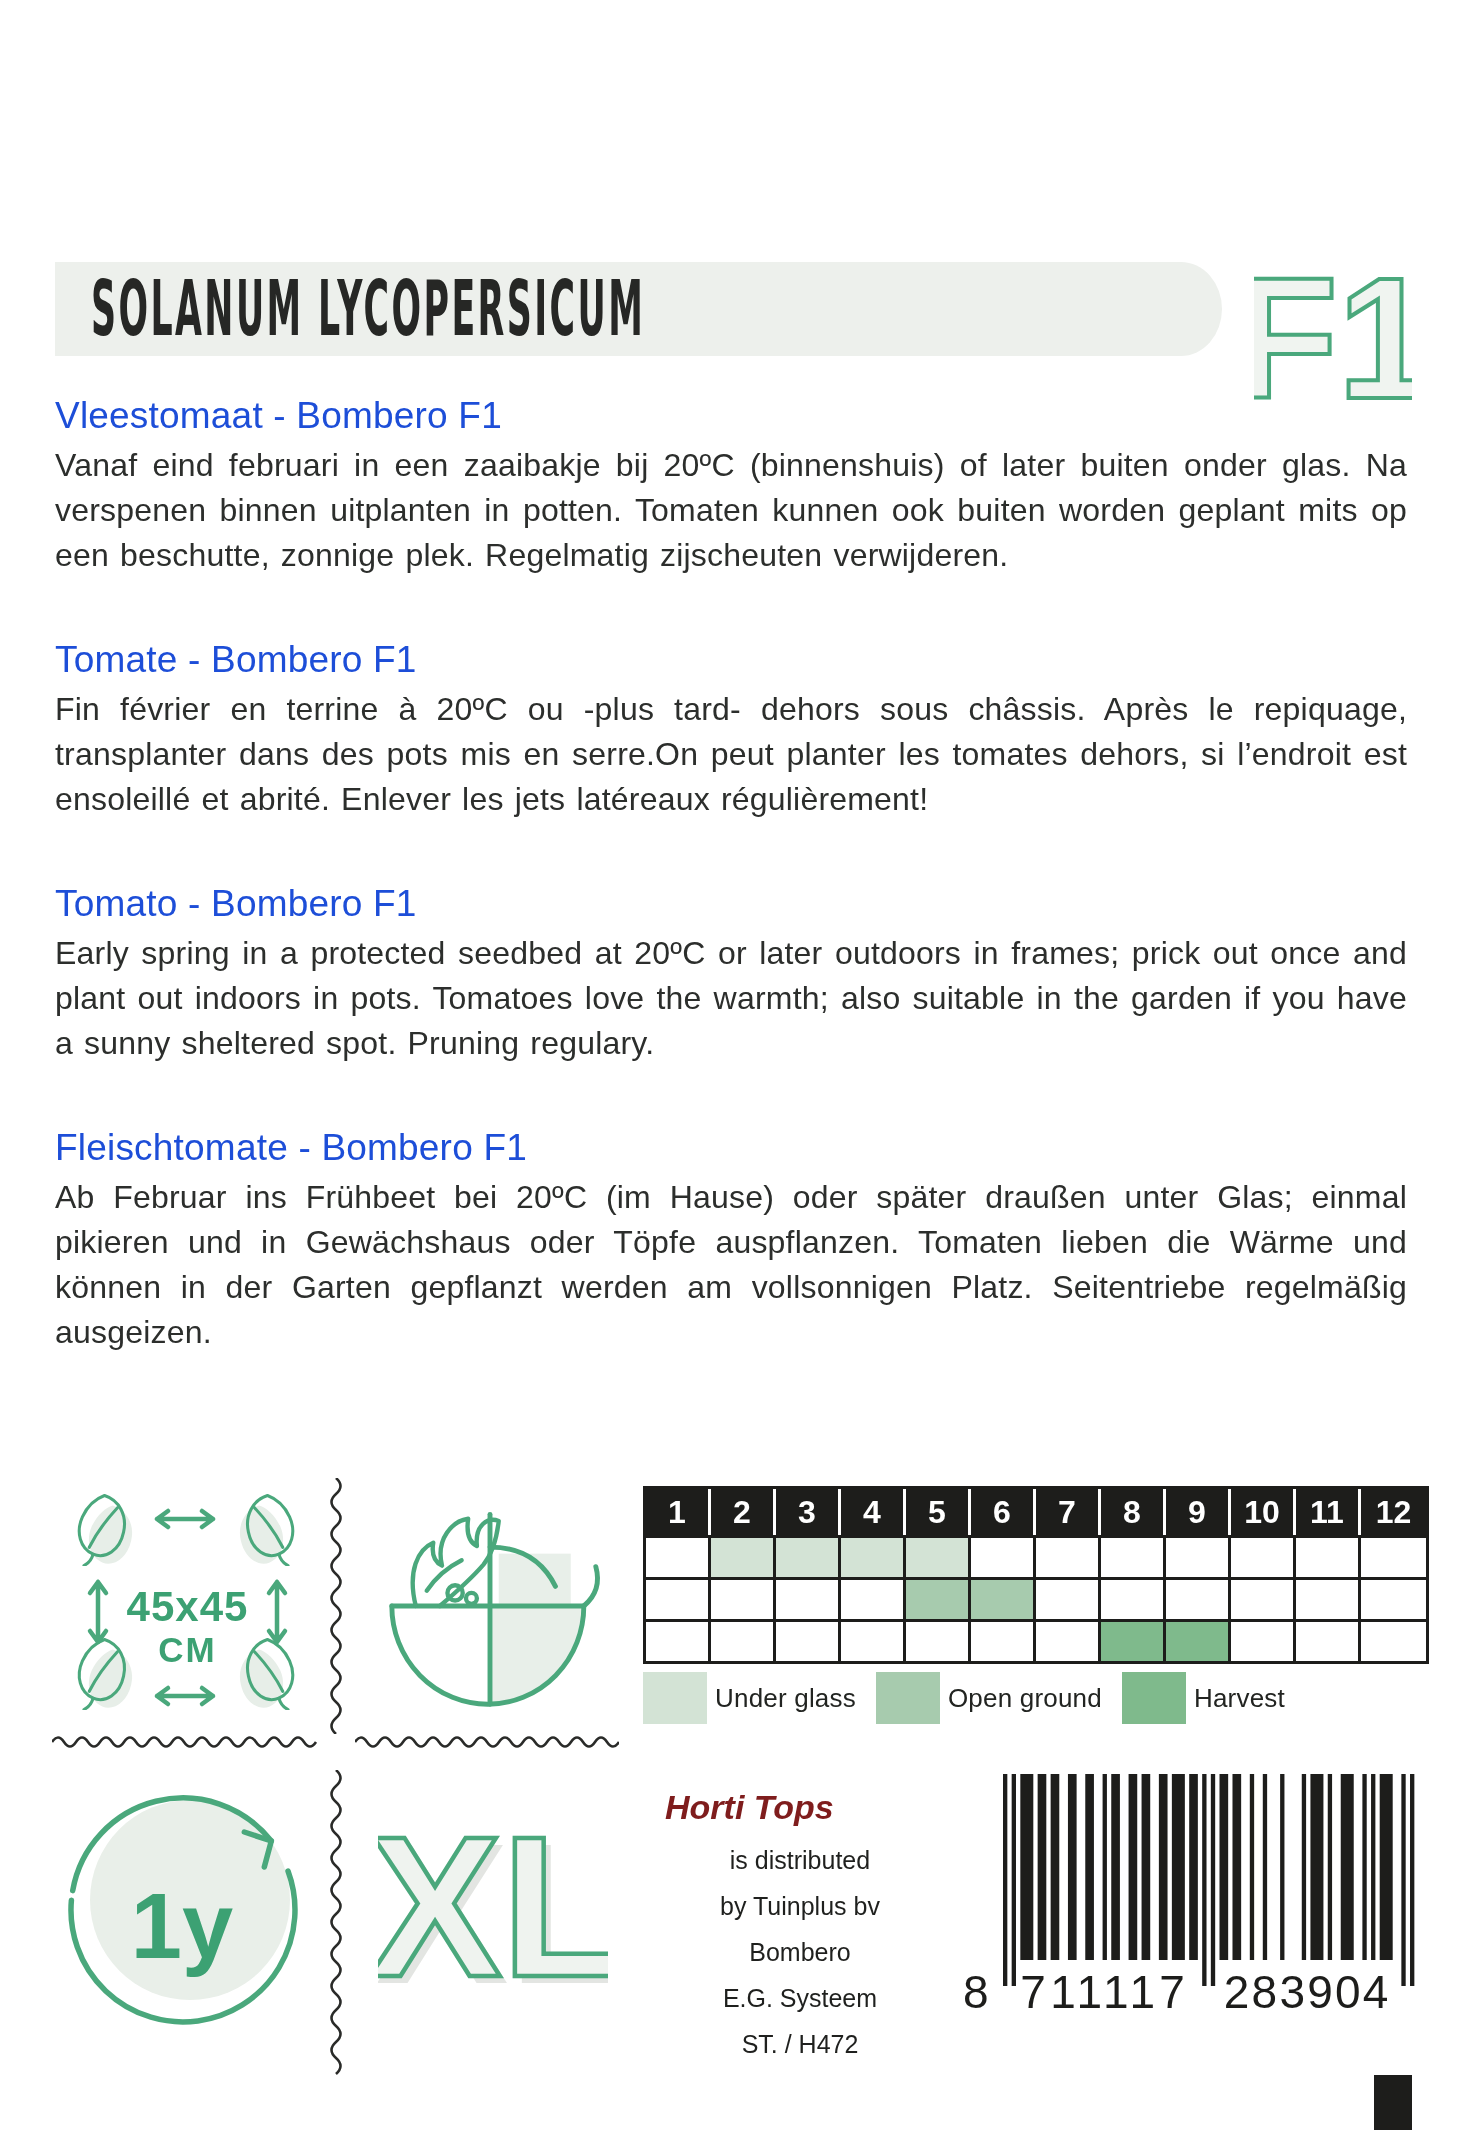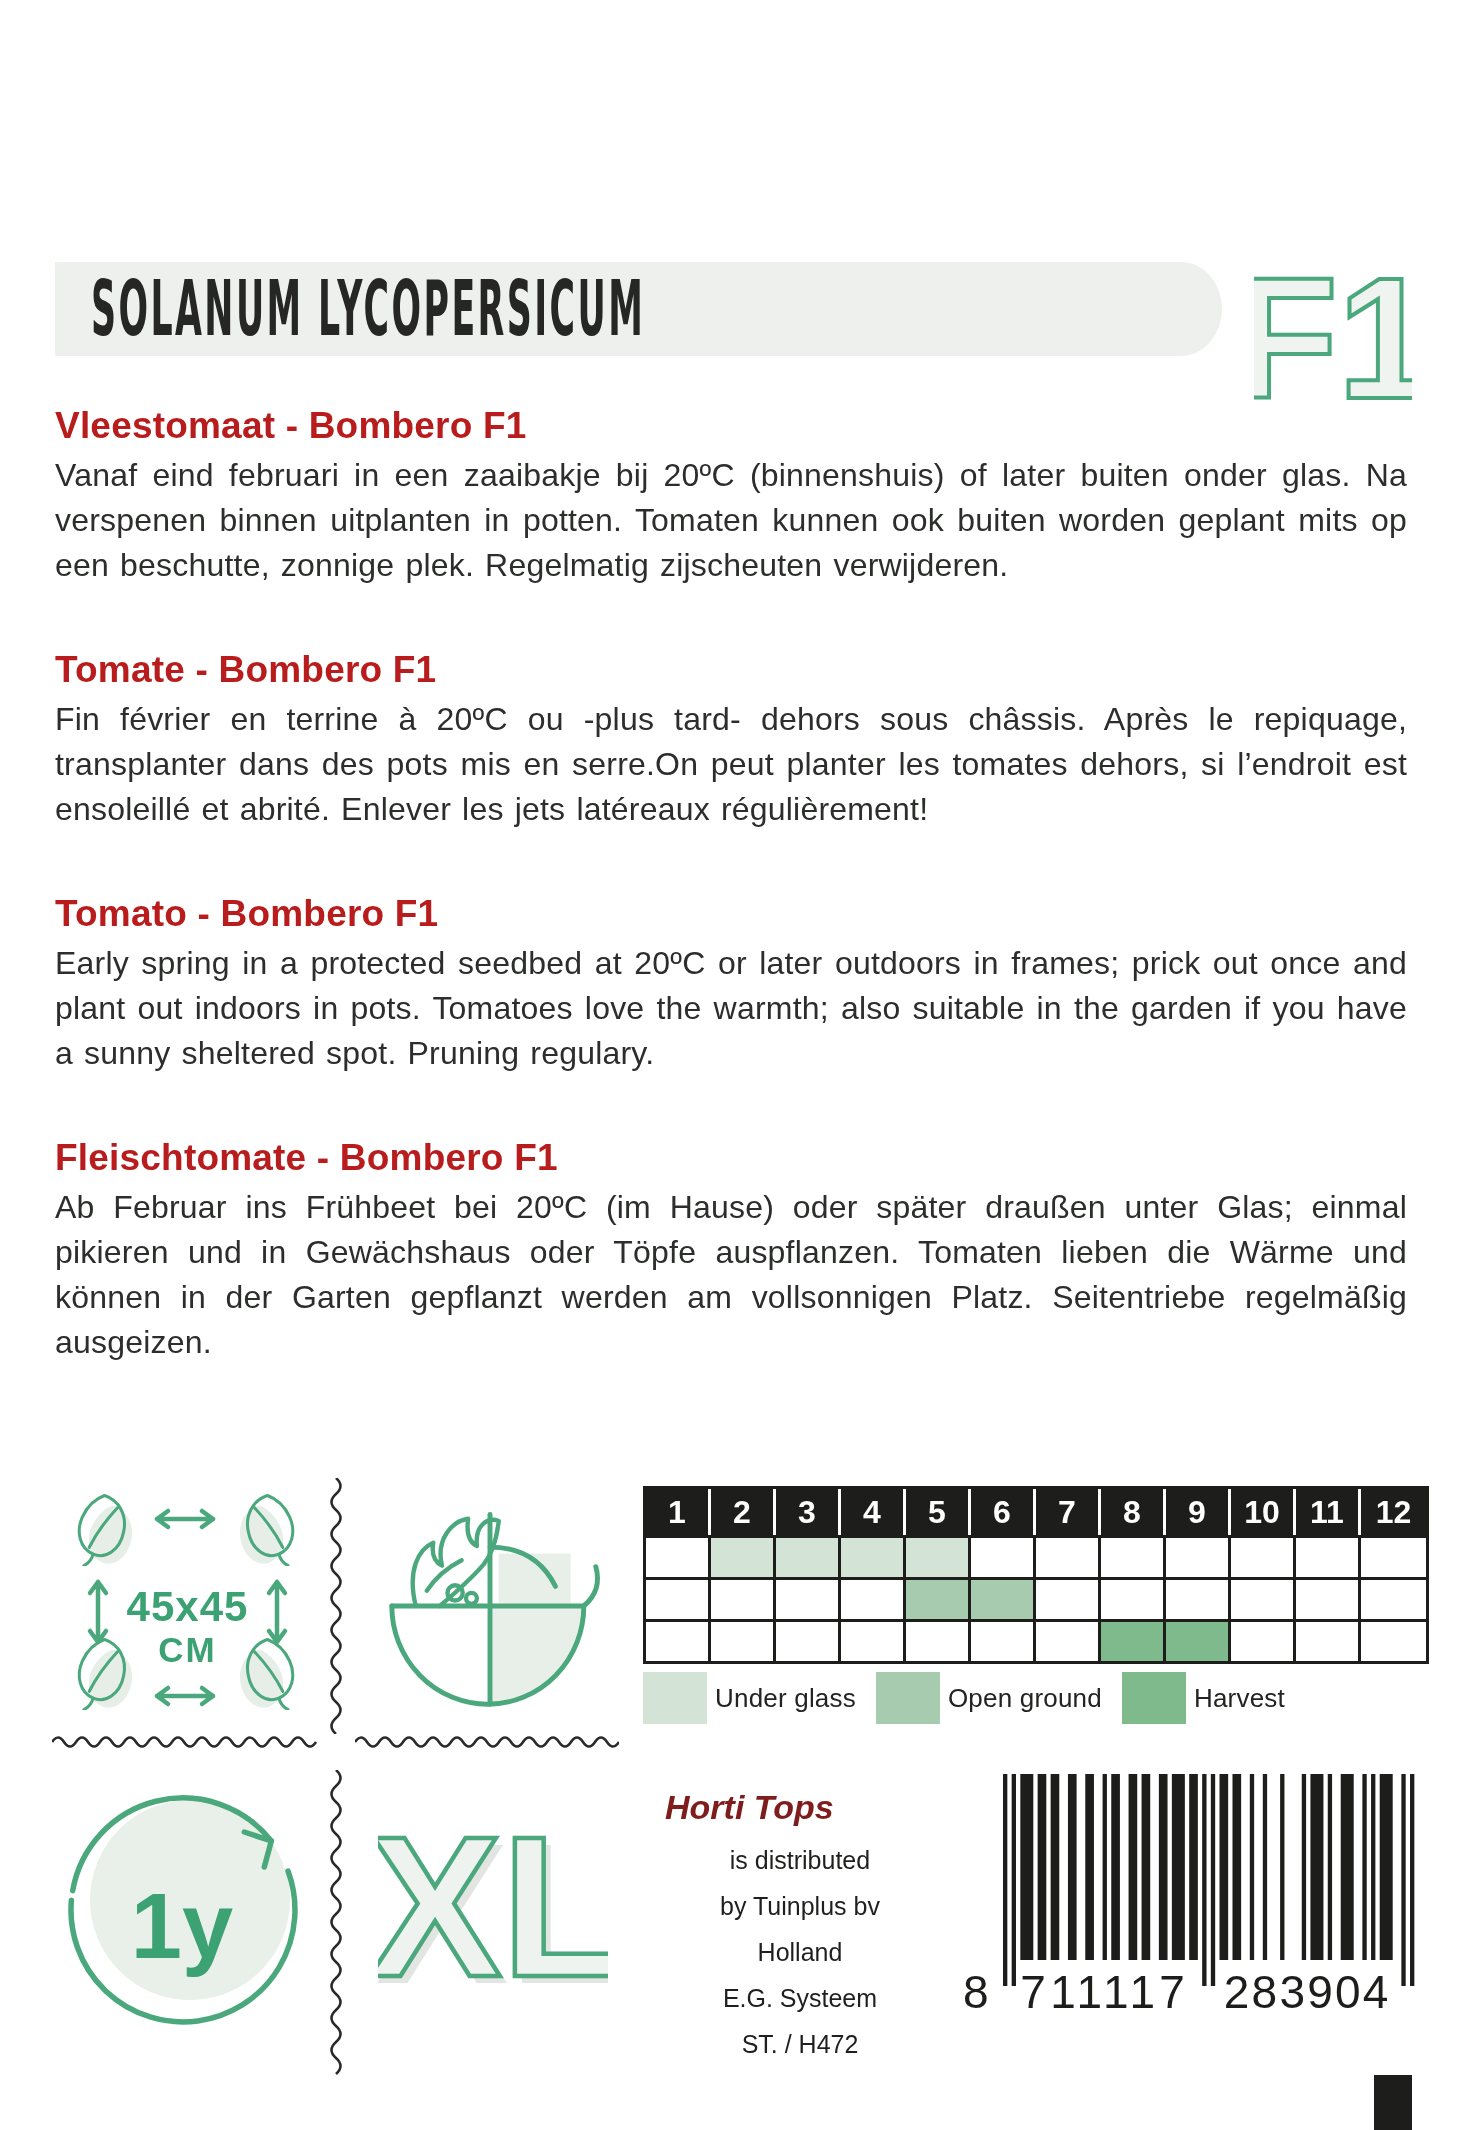--- a/index.html
+++ b/index.html
@@ -10,22 +10,22 @@
   .band{position:absolute;left:55px;top:262px;width:1167px;height:94px;background:#edf0ec;
         border-radius:0 42px 42px 0/0 48px 48px 0;display:flex;align-items:center;text-align:right;}
   .band-title{font-family:"DejaVu Sans",sans-serif;font-weight:600;font-size:58px;
         letter-spacing:4px;color:#262725;white-space:nowrap;
         transform:scale(0.60,1.32);transform-origin:left center;margin-left:36px;}
   .f1-badge{position:absolute;left:1254px;top:240px;}
 
   
   .sections{position:absolute;left:55px;top:396px;width:1352px;}
   .lang-section{margin-bottom:62px;}
-  .lang-section h2{margin:10px 0 7px 0;font-size:37px;line-height:40px;font-weight:bold;
-        color:#b91c1c;letter-spacing:0.2px;}
+  .lang-section h2{margin:0 0 7px 0;font-size:37px;line-height:40px;font-weight:normal;
+        color:#1d4ed8;letter-spacing:0.2px;}
   .lang-section p{margin:0;font-size:32px;line-height:45px;text-align:justify;
         color:#2c2e2c;word-spacing:2px;letter-spacing:0.2px;}
 
   
   .abs{position:absolute;}
   .spacing-cell{position:absolute;left:55px;top:1478px;width:265px;height:255px;}
   .spacing-text{position:absolute;left:0px;top:108px;width:265px;text-align:center;
         color:#3ca173;font-weight:bold;line-height:1.0;}
   .spacing-text .l1{font-size:42px;letter-spacing:1px;}
   .spacing-text .l2{font-size:35px;letter-spacing:2px;margin-top:4px;}
@@ -265,21 +265,21 @@
     <svg width="230" height="240" viewBox="0 0 230 240">
       <text x="118" y="188" text-anchor="middle" font-family="Liberation Sans,sans-serif" font-weight="bold" font-size="200" fill="#e3e5e2" transform="translate(7,7)">XL</text>
       <text x="118" y="188" text-anchor="middle" font-family="Liberation Sans,sans-serif" font-weight="bold" font-size="200" fill="#eff3ef" stroke="#4aa87c" stroke-width="4.5">XL</text>
     </svg>
   </div>
 
   <div class="distributor">
     <div class="name">Horti Tops</div>
     <div class="line">is distributed</div>
     <div class="line">by Tuinplus bv</div>
-    <div class="line">Holland</div>
+    <div class="line">Bombero</div>
     <div class="line">E.G. Systeem</div>
     <div class="line">ST. / H472</div>
   </div>
 
   <div class="abs" style="left:955px;top:1770px;">
     <svg id="barcode-svg" width="470" height="250" viewBox="0 0 470 250">
         <rect x="48.00" y="4" width="4.33" height="212" fill="#1d1d1b"></rect>
         <rect x="56.66" y="4" width="4.33" height="212" fill="#1d1d1b"></rect>
         <rect x="65.32" y="4" width="12.99" height="186" fill="#1d1d1b"></rect>
         <rect x="82.64" y="4" width="8.66" height="186" fill="#1d1d1b"></rect>

